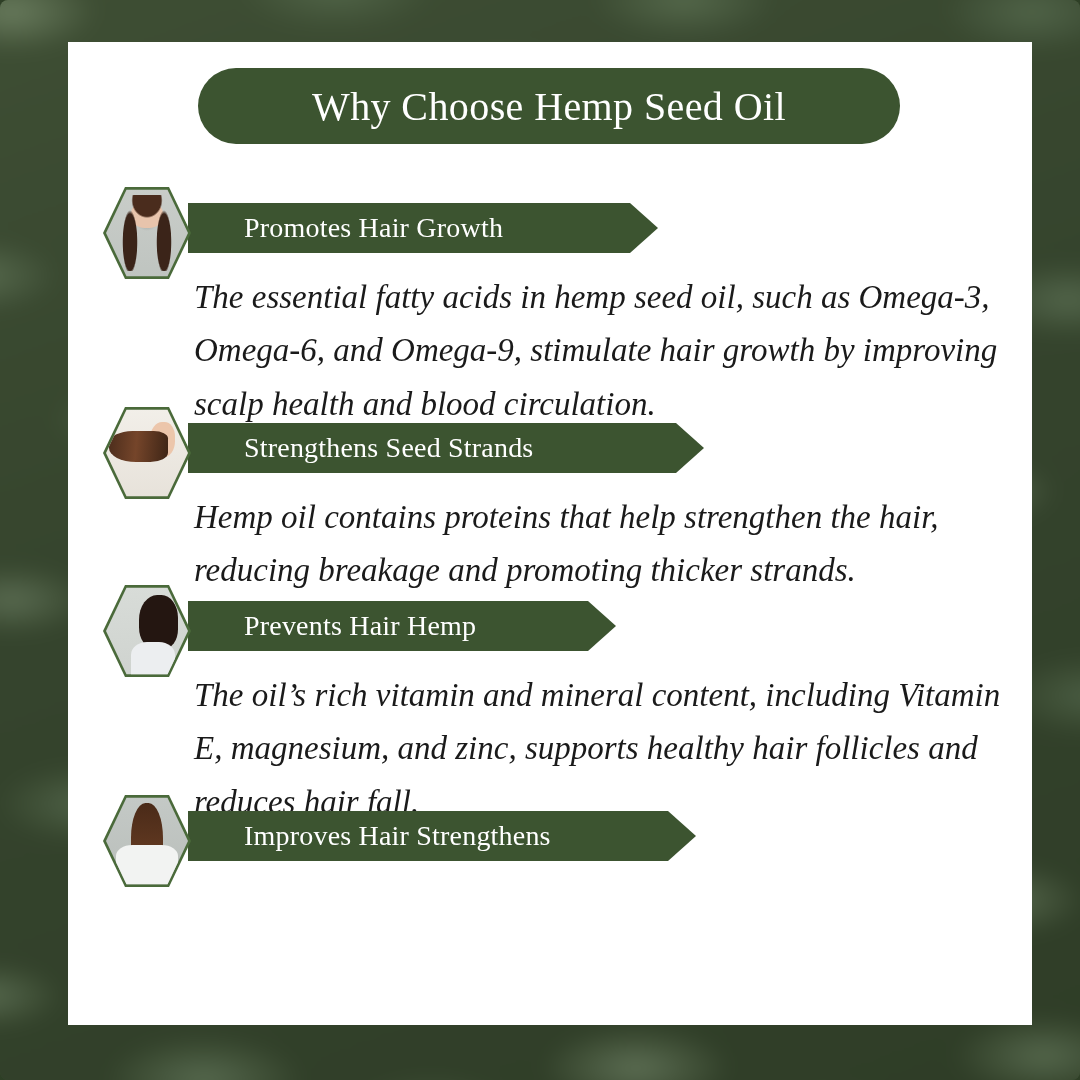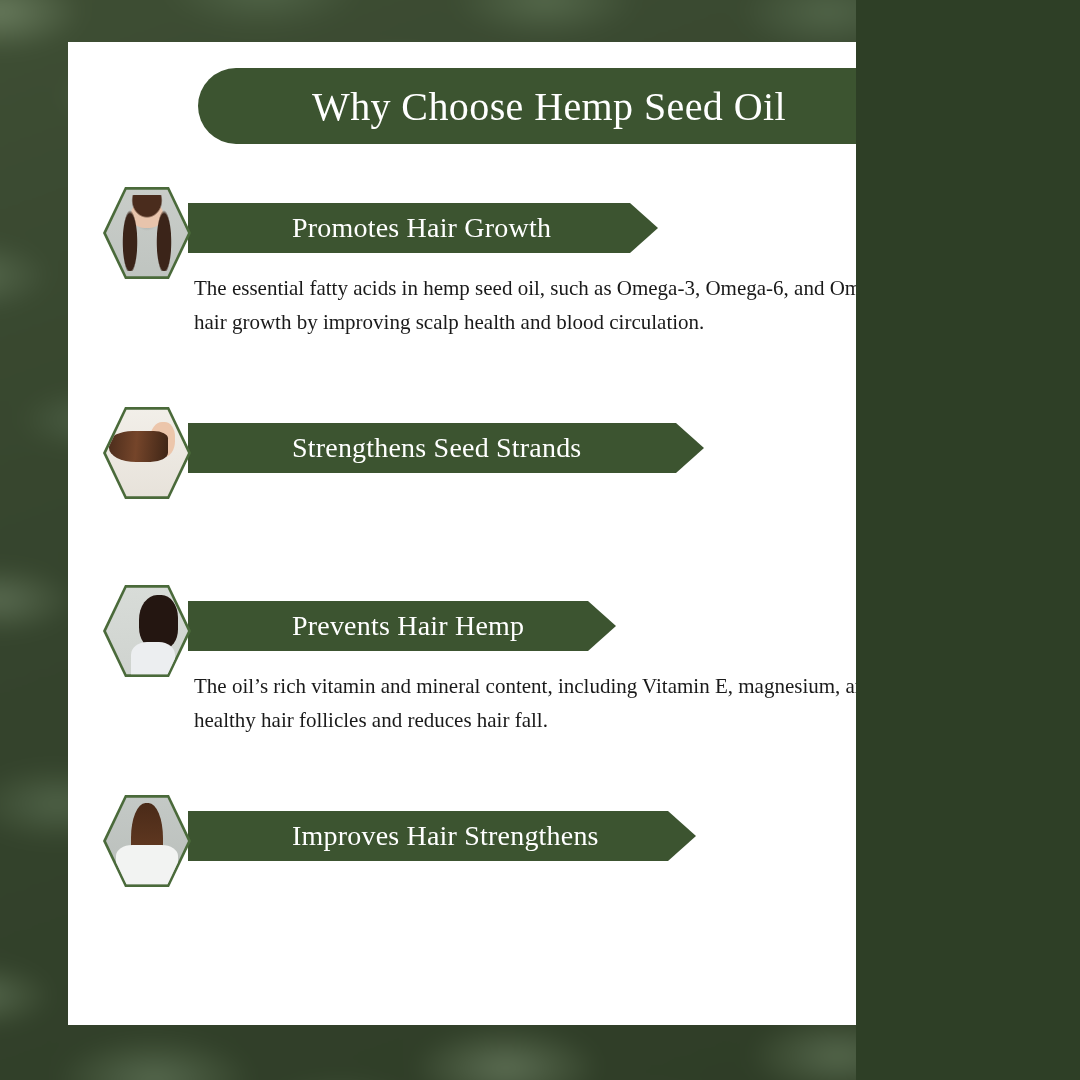--- a/index.html
+++ b/index.html
@@ -2,24 +2,25 @@
 <html><head>
 <meta charset="utf-8">
 <style>
   html, body {
     margin: 0;
     padding: 0;
     background: #2e3f26;
   }
   #poster {
     position: relative;
-    width: 856px;
+    width: 1080px;
     height: 1080px;
     overflow: hidden;
     font-family: "Liberation Serif", "DejaVu Serif", serif;
+    border-radius: 8px;
   }
 
   
   .bg-base {
     position: absolute;
     inset: 0;
     background: #37482c;
   }
   .bg-leaves {
     position: absolute;
@@ -101,21 +102,21 @@
   
   .banner {
     position: absolute;
     left: 120px;
     top: 18px;
     height: 50px;
     background: #3c5430;
     display: flex;
     align-items: center;
     clip-path: polygon(0 0, calc(100% - 28px) 0, 100% 50%, calc(100% - 28px) 100%, 0 100%);
-    padding-left: 104px;
+    padding-left: 56px;
     padding-right: 44px;
     box-sizing: border-box;
   }
   .banner-text {
     color: #ffffff;
     font-size: 28px;
     white-space: nowrap;
     letter-spacing: .2px;
   }
 
@@ -227,22 +228,23 @@
     border-radius: 26% 26% 0 0;
     background: #f2f3f2;
   }
 
   
   .body-text {
     position: absolute;
     left: 126px;
     width: 810px;
     color: #1a1a1a;
-    font-size: 21px;
+    font-size: 33px;
     line-height: 1.62;
+    font-style: italic;
   }
   .sec0 .body-text { top: 86px; }
   .sec1 .body-text { top: 86px; }
   .sec2 .body-text { top: 86px; }
   .sec3 .body-text { top: 86px; }
 </style>
 </head>
 <body>
 
 <div id="poster">
@@ -274,20 +276,21 @@
       <div class="head-row">
         <div class="banner" style="width:516px">
           <span class="banner-text">Strengthens Seed Strands</span>
         </div>
         <div class="hex">
           <div class="hex-inner">
             <div class="photo p1"></div>
           </div>
         </div>
       </div>
+      <div class="body-text">Hemp oil contains proteins that help strengthen the hair, reducing breakage and promoting thicker strands.</div>
     </div>
 
     <div class="section sec2">
       <div class="head-row">
         <div class="banner" style="width:428px">
           <span class="banner-text">Prevents Hair Hemp</span>
         </div>
         <div class="hex">
           <div class="hex-inner">
             <div class="photo p2"></div>

